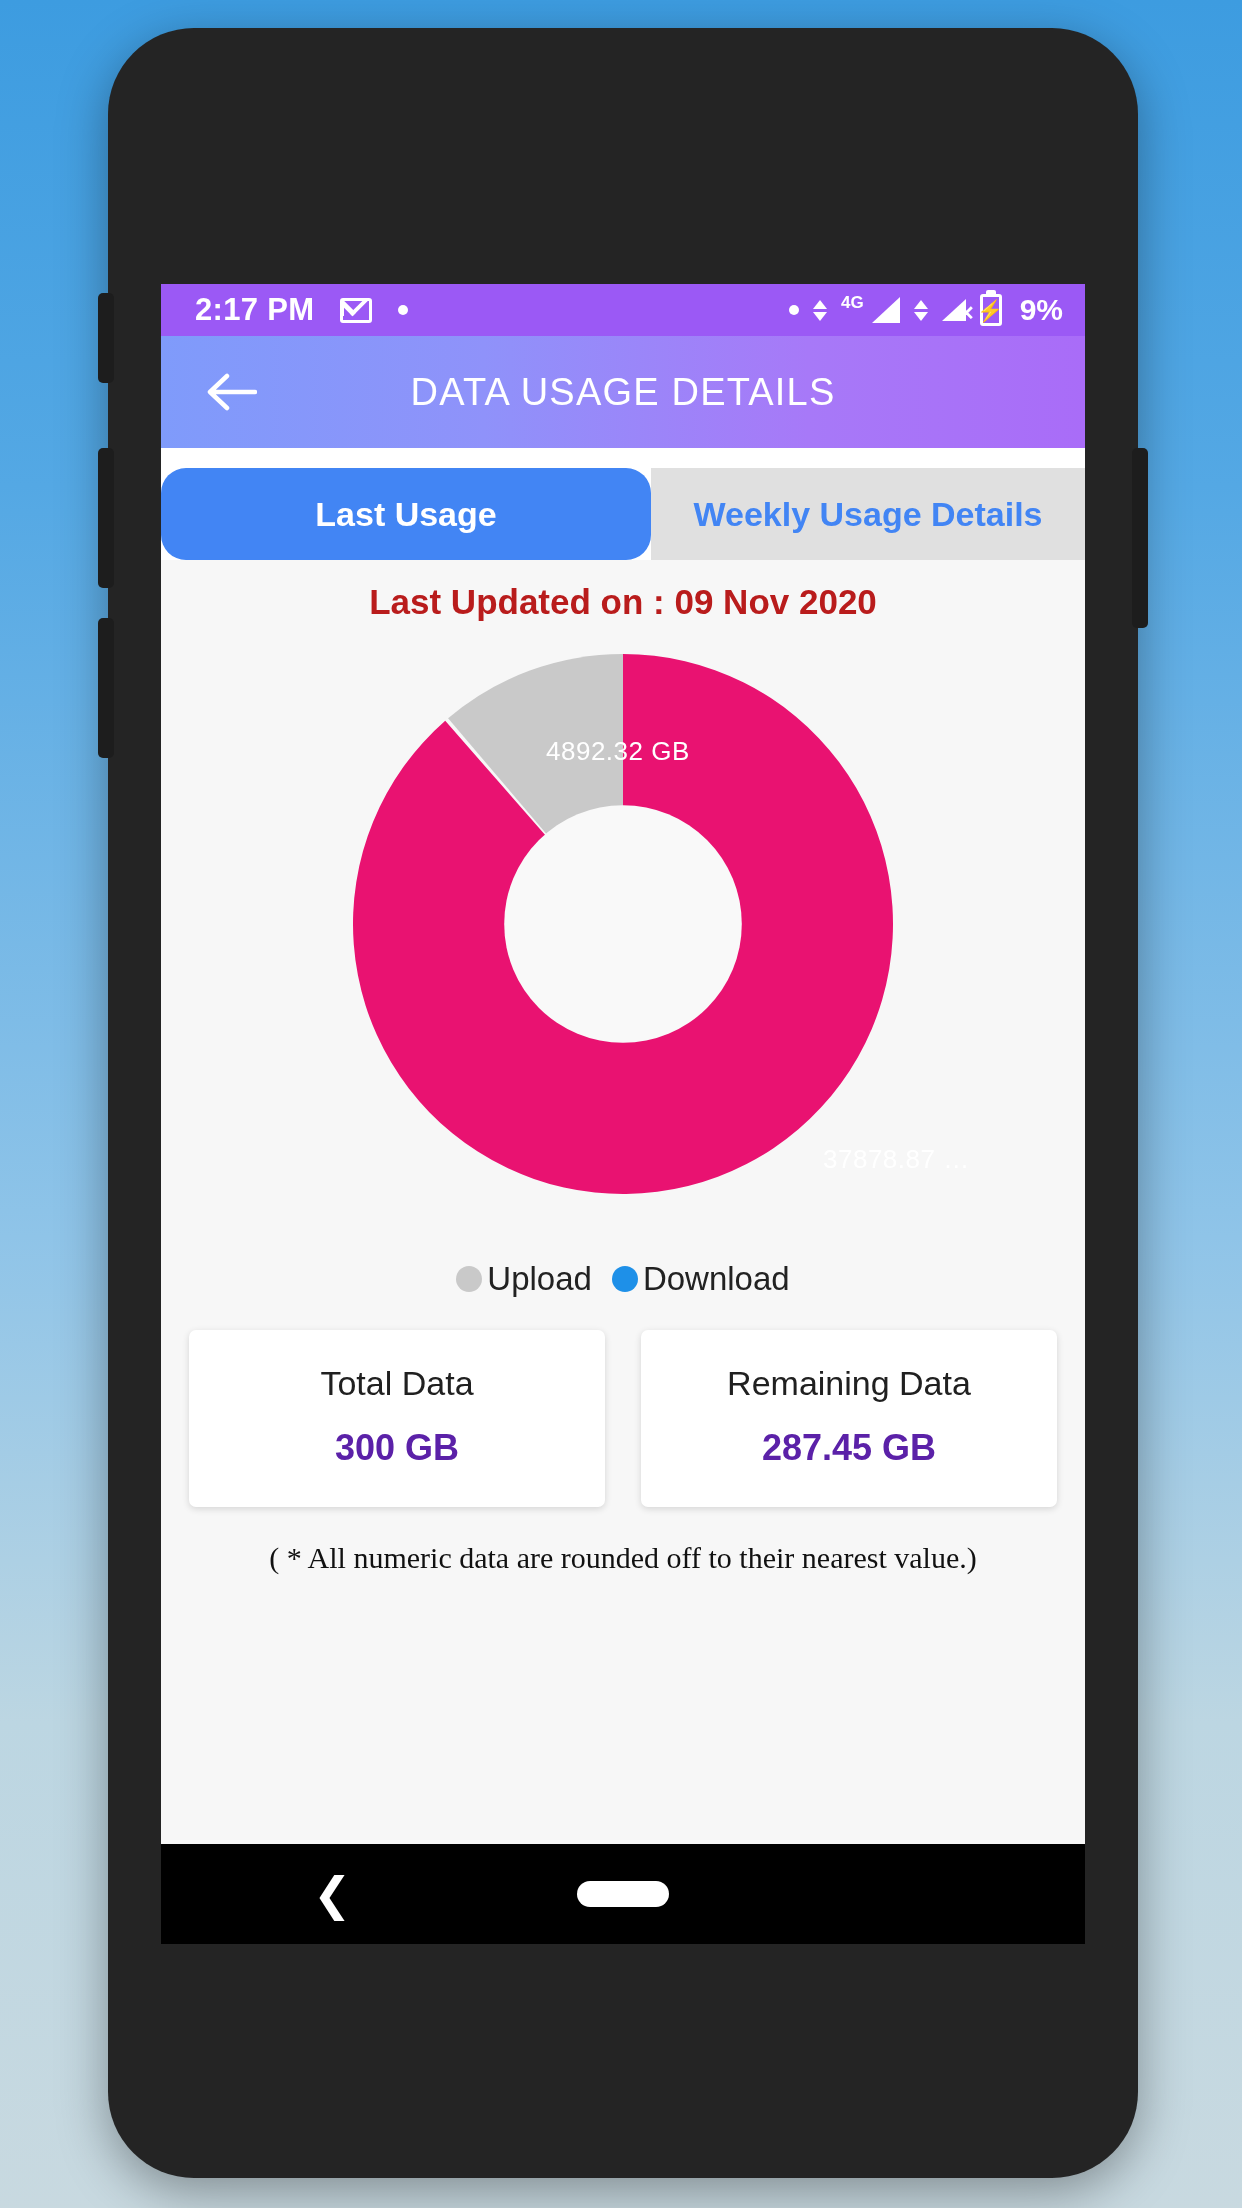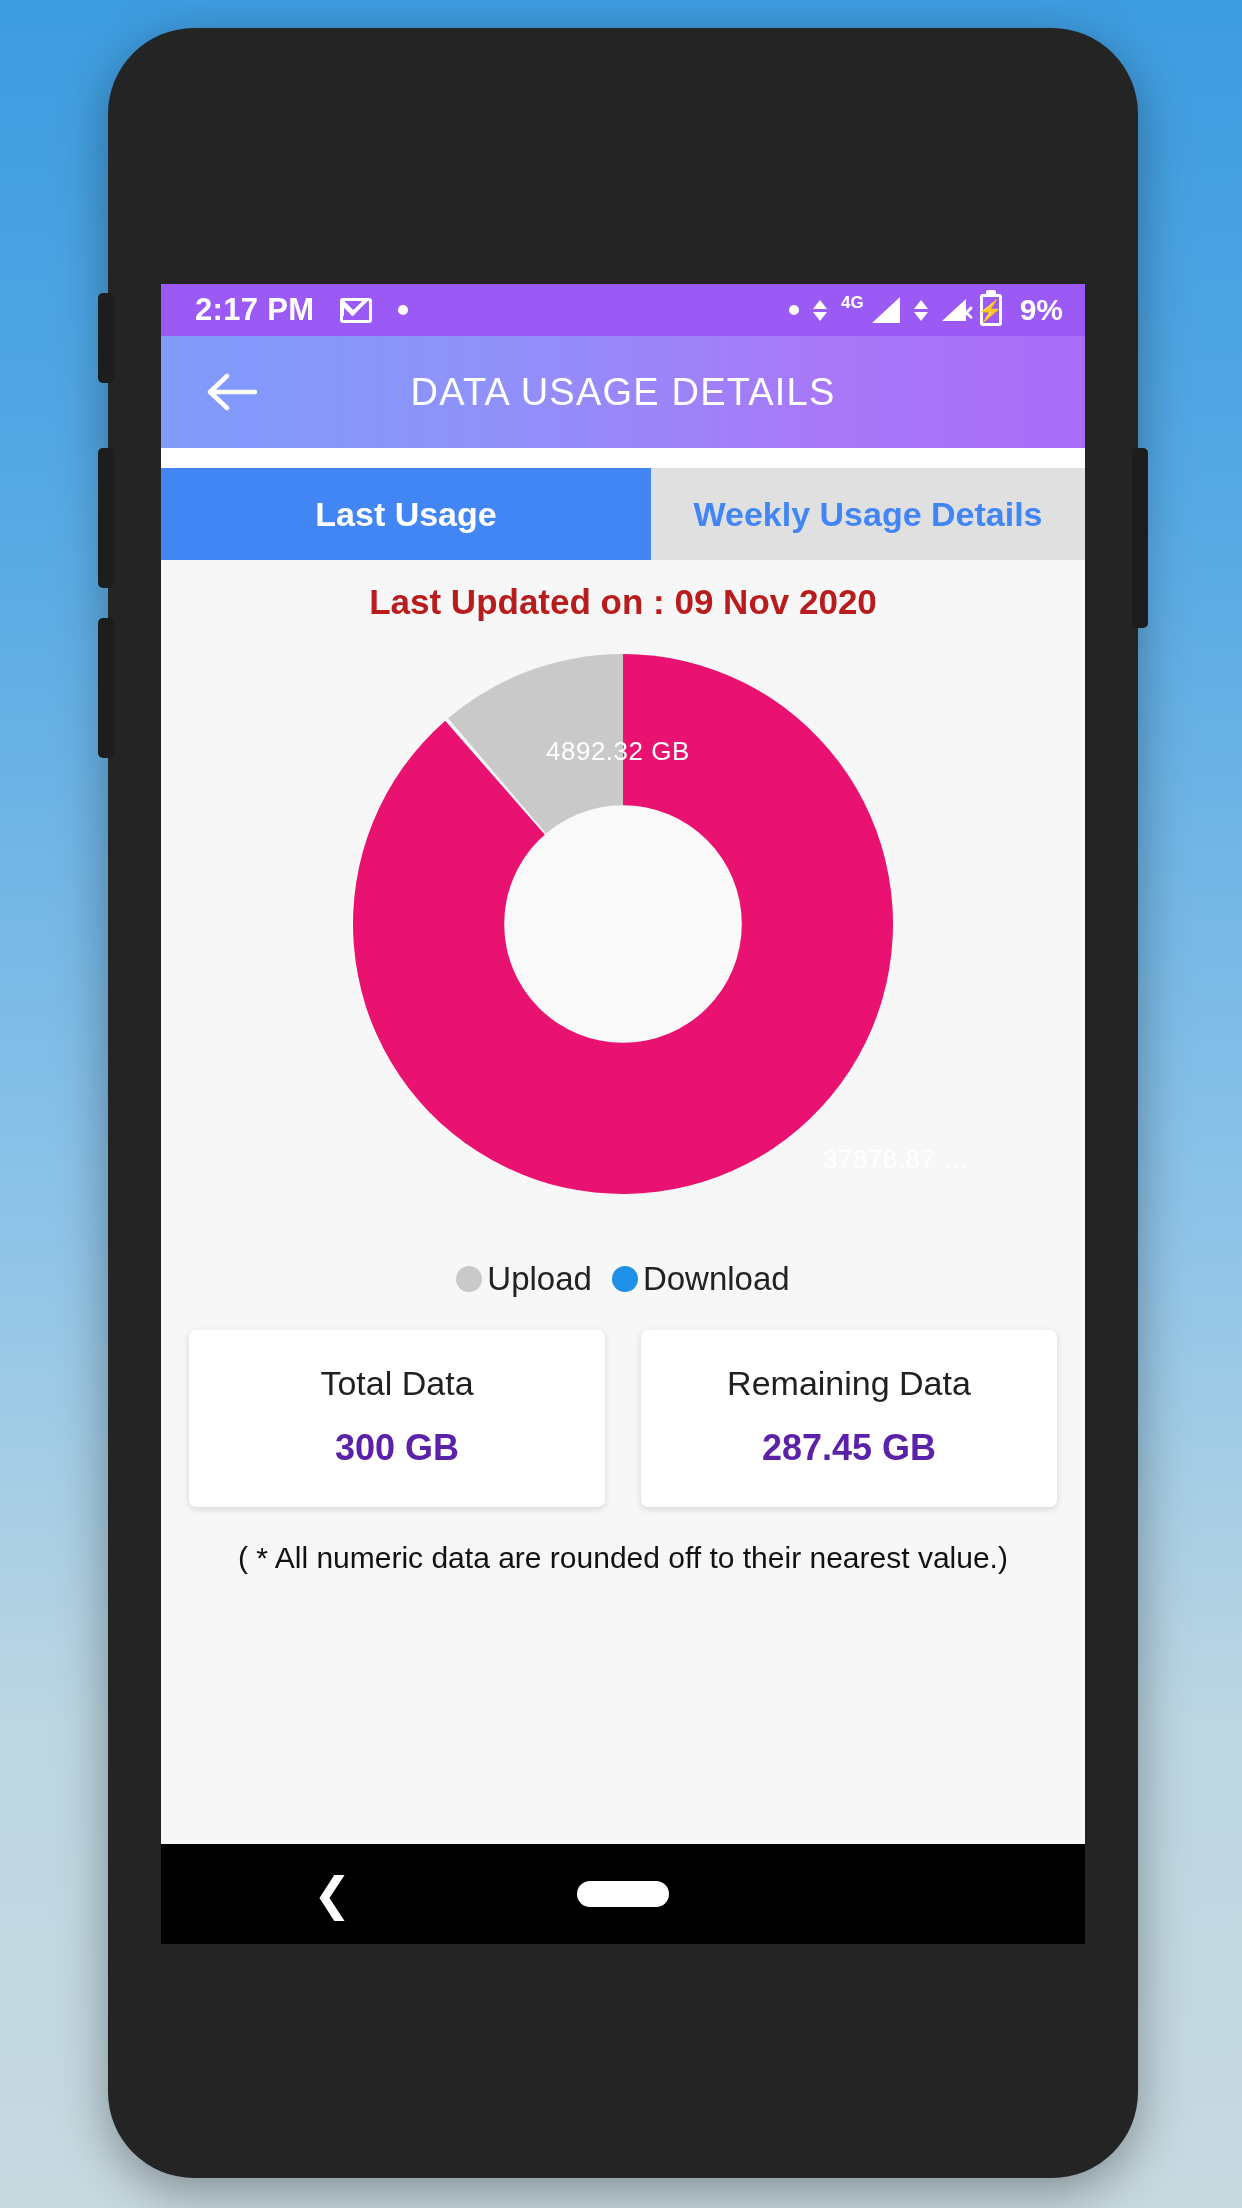--- a/index.html
+++ b/index.html
@@ -81,21 +81,21 @@
     flex:1; text-align:center; color:#fff; font-size:38px; letter-spacing:1.2px;
     margin-right:72px; font-weight:400;
   }
 
   
   #tab-strip{ background:#fff; padding-top:20px; display:flex; height:112px; }
   .tab{
     display:flex; align-items:center; justify-content:center;
     font-size:34px; font-weight:700; height:92px;
   }
-  #tab-last-usage{ width:490px; background:#4285f4; color:#fff; }
+  #tab-last-usage{ width:490px; background:#4285f4; color:#fff;border-radius:25px; }
   #tab-weekly{ flex:1; background:#e0e0e0; color:#4285f4; }
 
   
   #content{ background:#f7f7f7; height:1384px; padding-top:22px; }
   #last-updated{ text-align:center; font-size:35px; font-weight:700; color:#b91c1c; }
   #online-status{ text-align:center; font-size:35px; font-weight:700; color:#3cb44a; margin-top:5px; }
 
   
   #donut-wrap{ position:relative; width:690px; height:600px; margin:32px auto 0; }
   #donut-svg{ display:block; margin:0 auto; }
@@ -113,21 +113,21 @@
 
   
   #cards{ display:flex; gap:36px; padding:0 28px; margin-top:32px; }
   .stat-card{
     flex:1; background:#fff; border-radius:7px; padding:34px 10px 38px;
     text-align:center; box-shadow:0 2px 7px rgba(0,0,0,.14);
   }
   .card-title{ font-size:34px; color:#202020; }
   .card-value{ font-size:36px; font-weight:700; color:#5b21a8; margin-top:24px; }
 
-  #footnote{ text-align:center; font-size:30px; color:#111; margin-top:34px; }
+  #footnote{ text-align:center; font-size:30px; color:#111; margin-top:34px;font-family:Liberation Serif, serif; }
 
   
   #nav-bar{
     position:absolute; left:0; bottom:0; width:100%; height:100px;
     background:#000; display:flex; align-items:center;
   }
   #nav-back{ position:absolute; left:152px; color:#fff; font-size:46px; line-height:1; }
   #nav-home-pill{ position:absolute; left:50%; transform:translateX(-50%);
     width:92px; height:26px; background:#fff; border-radius:13px; }
 </style>

